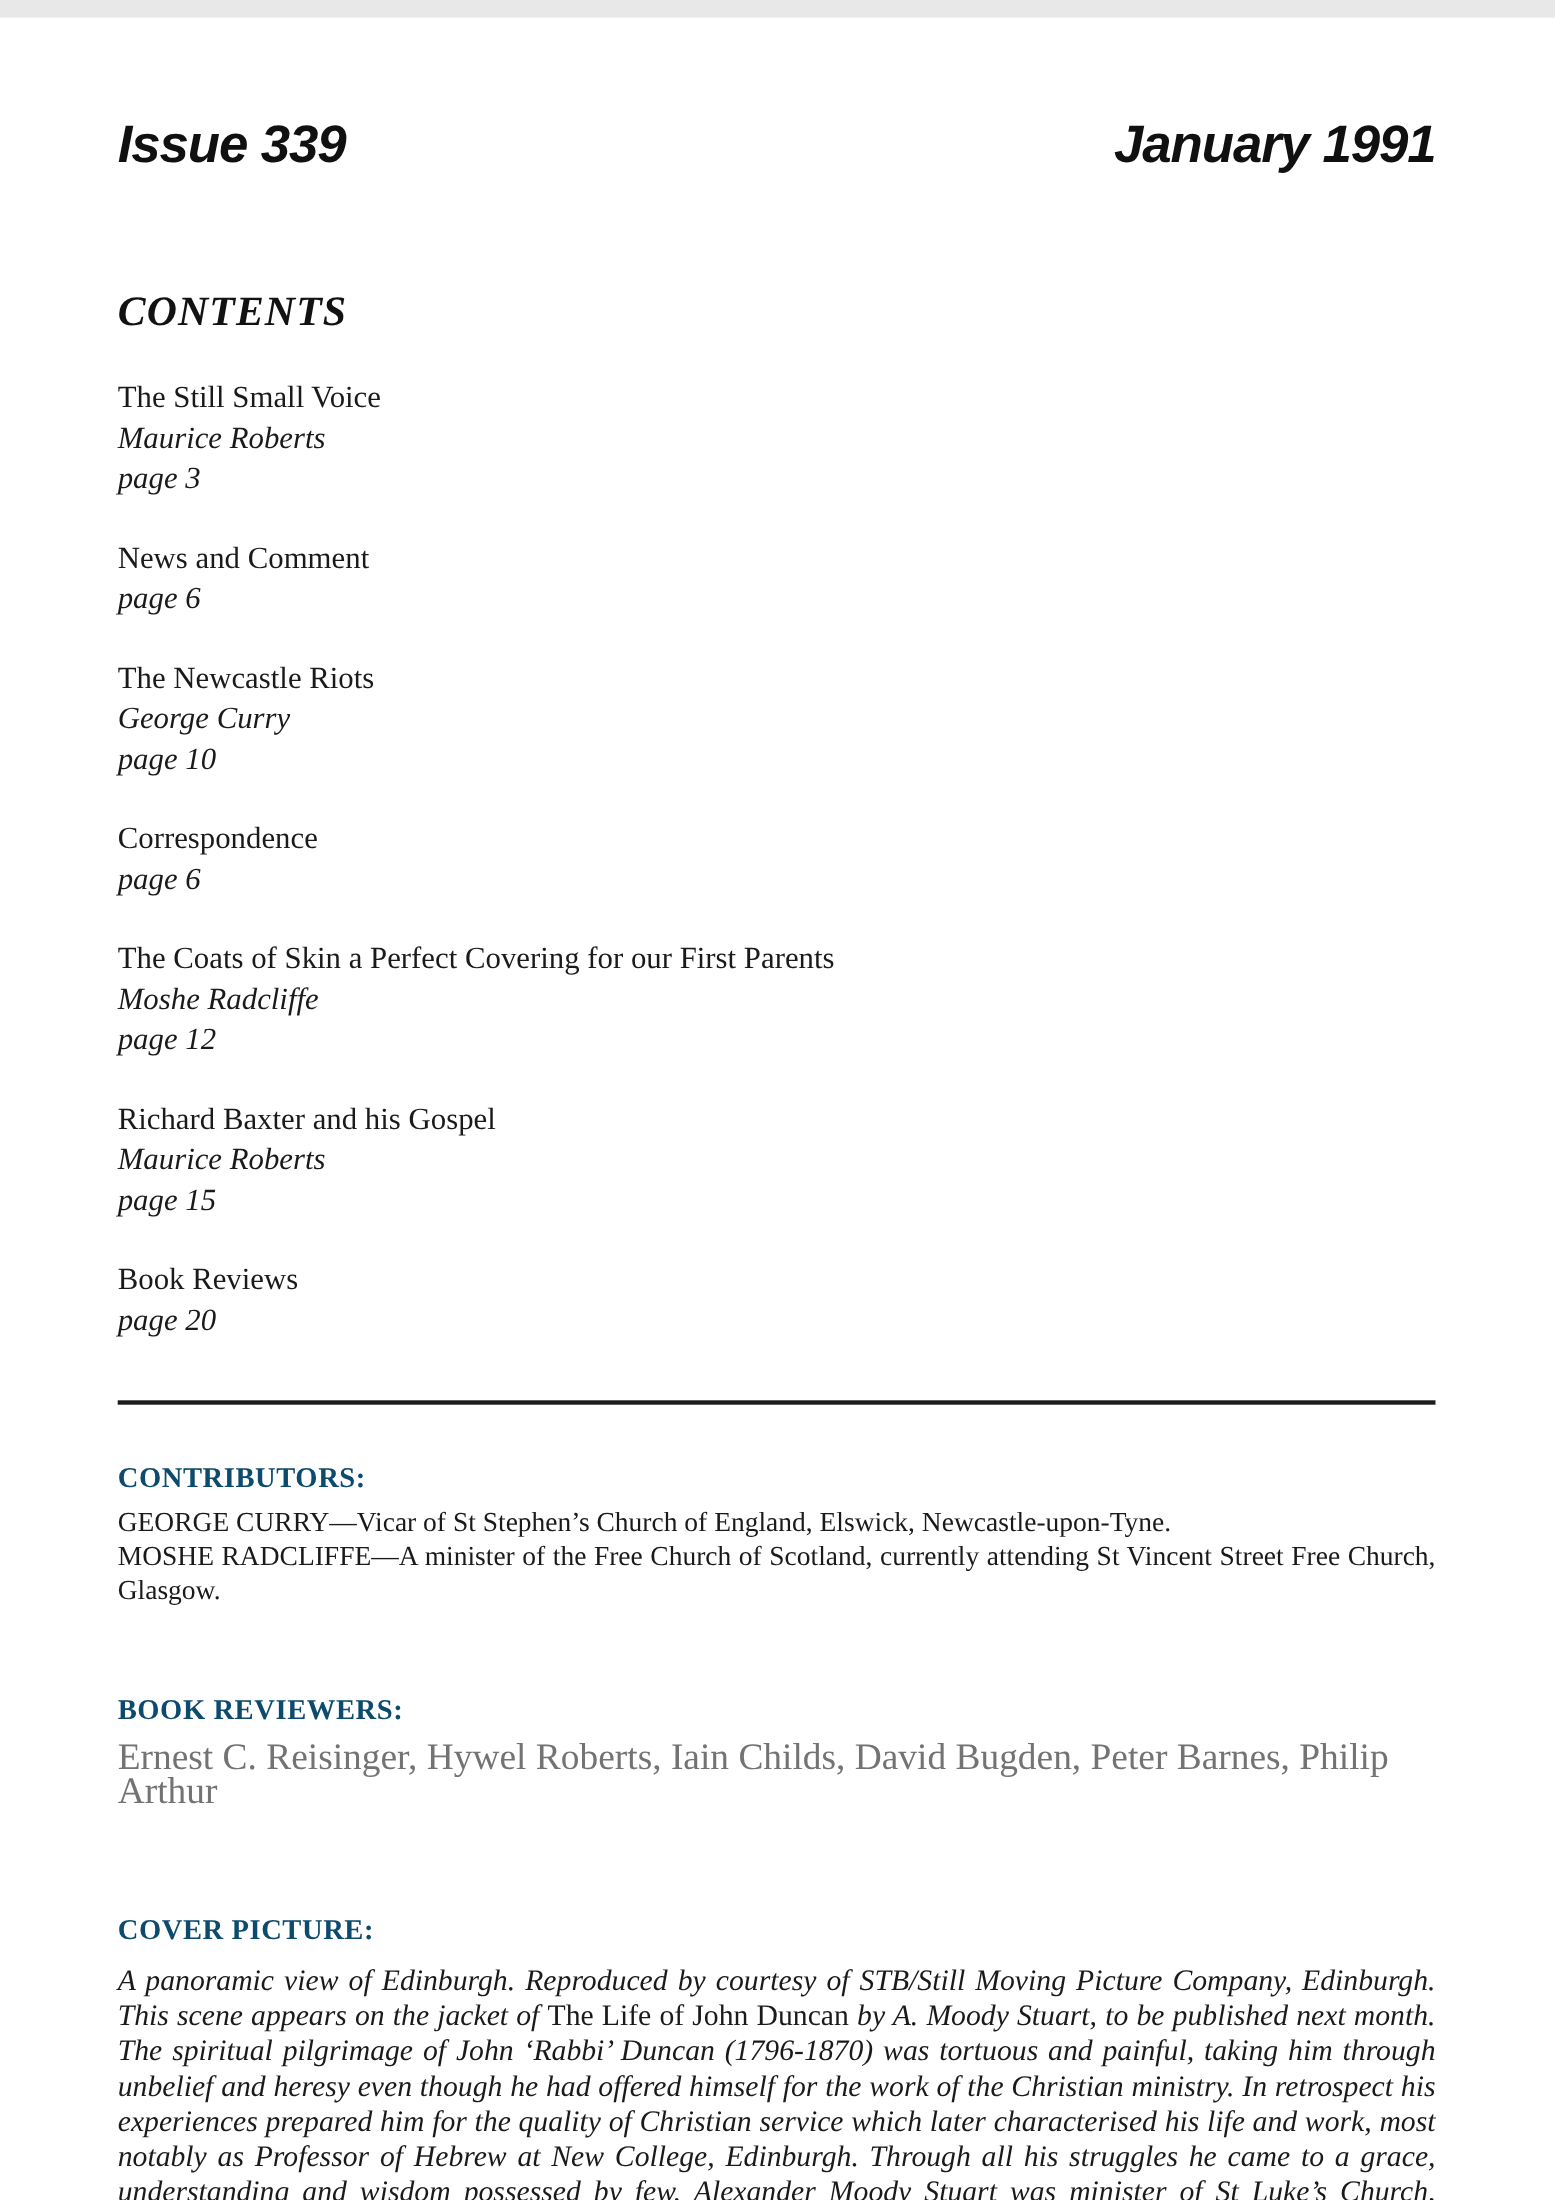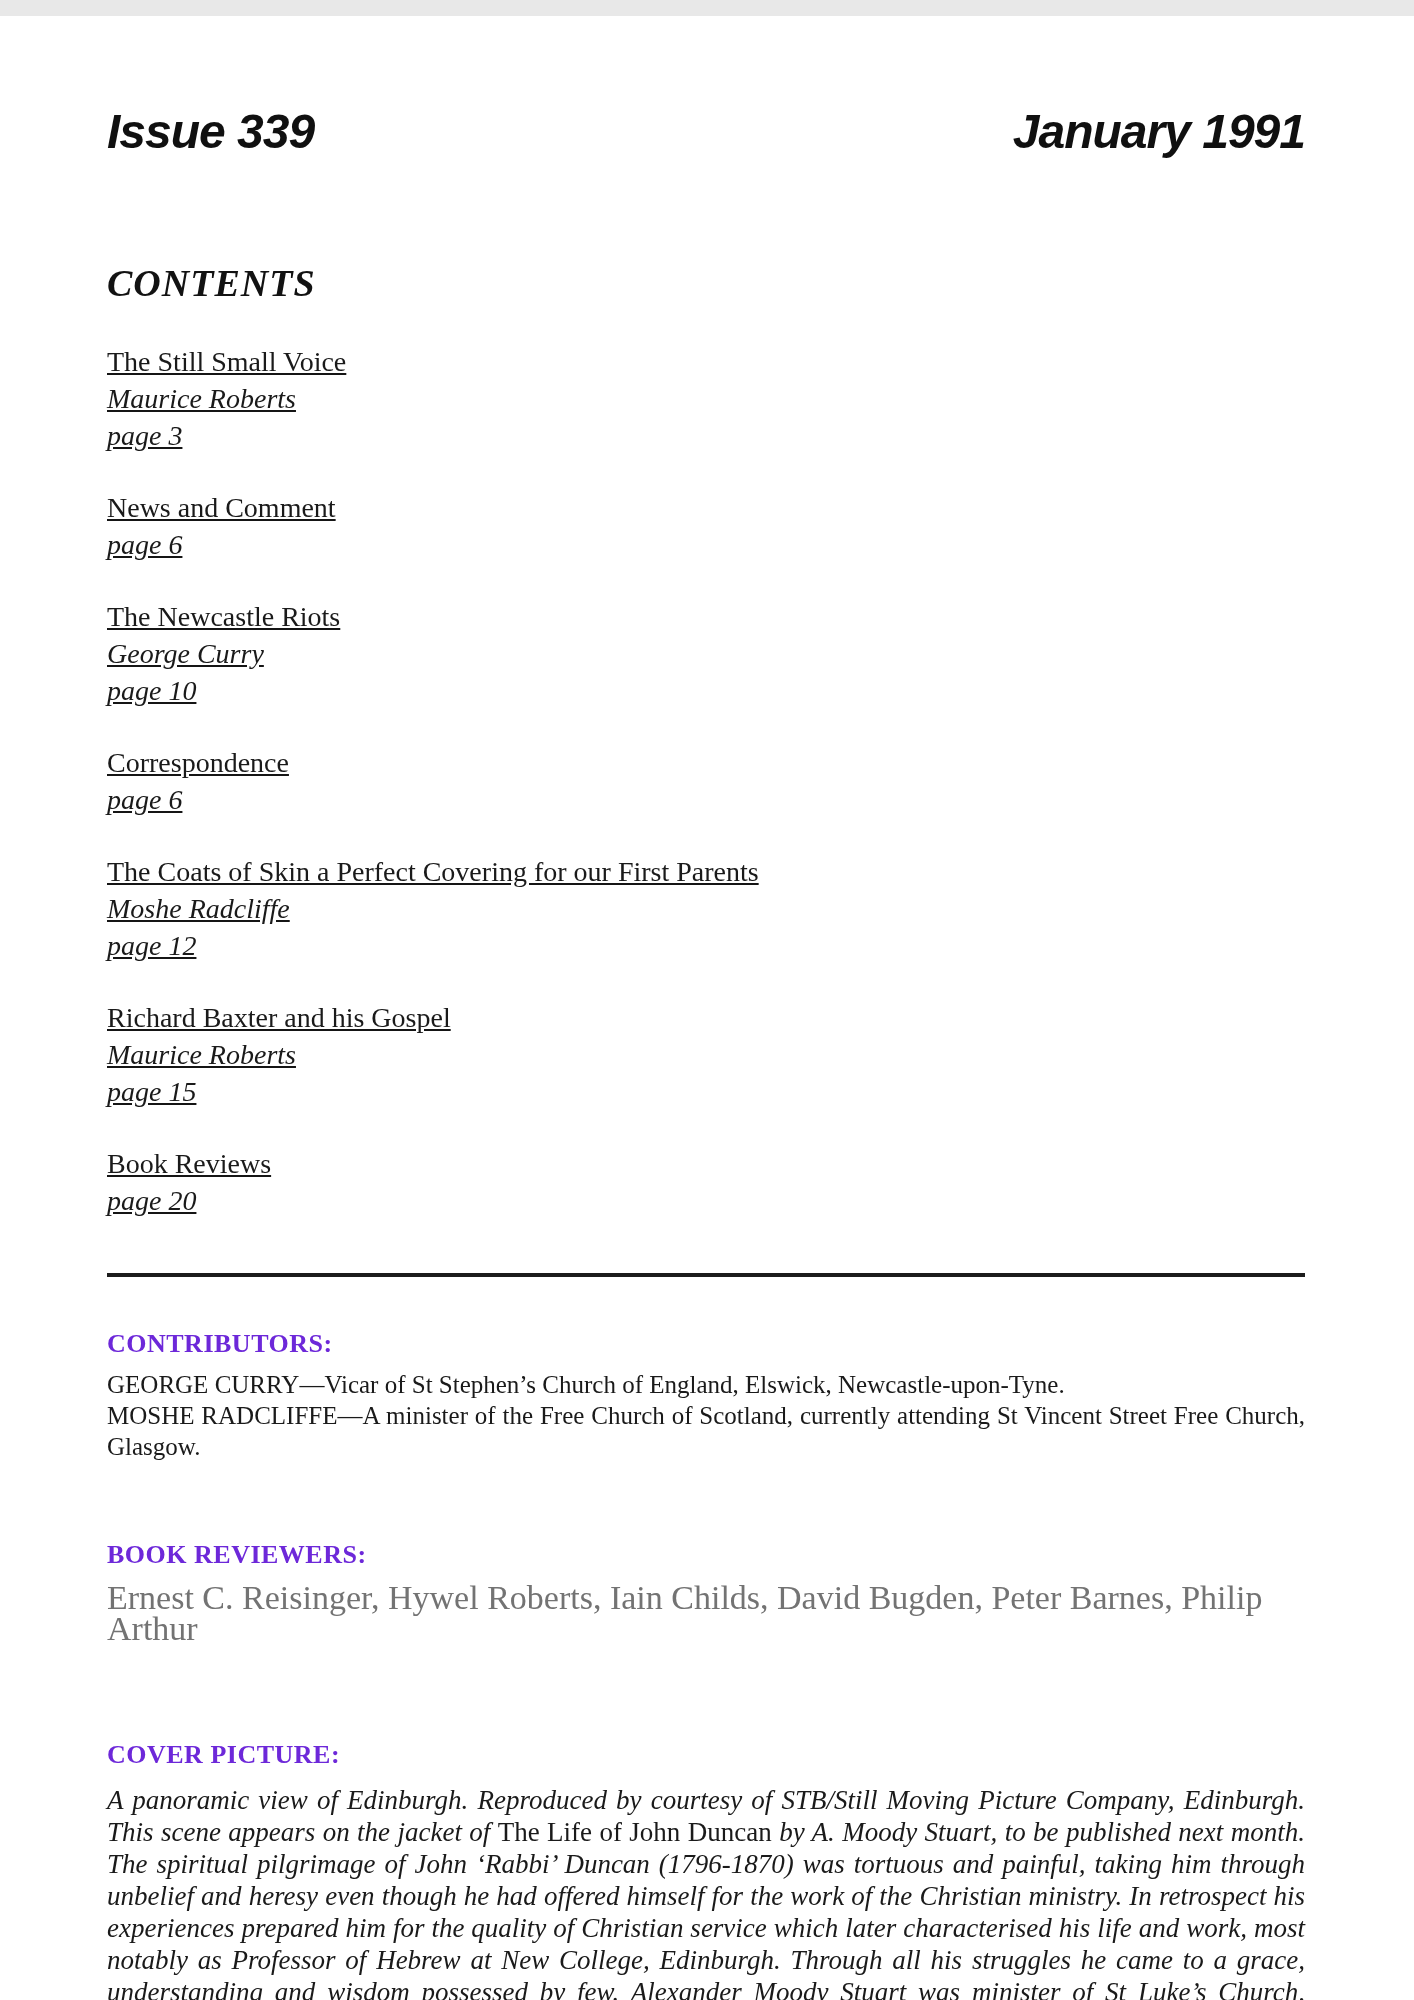--- a/index.html
+++ b/index.html
@@ -31,39 +31,39 @@
   
   .contents-heading {
     margin-top: 102px;
     font-size: 38px;
     font-weight: 700;
     letter-spacing: 1px;
     color: #121212;
     font-style: italic;
   }
   .toc { margin-top: 38px; }
-  .toc-entry { margin-bottom: 35px; text-decoration: underline; }
+  .toc-entry { margin-bottom: 35px; }
   .toc-entry > div {
     font-size: 28px;
     line-height: 37px;
     color: #1a1a1a;
   }
   .toc-author, .toc-page { font-style: italic; }
   
   .rule {
     margin-top: 54px;
     border: 0;
     border-top: 4px solid #1c1c1c;
     width: 100%;
   }
   
   .section-heading {
     font-size: 26px;
     font-weight: 700;
-    color: #6d28d9;
+    color: #0c4a6e;
     letter-spacing: 0.5px;
   }
   .contributors-heading { margin-top: 52px; }
   .contributors-lines { margin-top: 10px; }
   .contributors-lines p {
     margin: 0;
     font-size: 25px;
     line-height: 31px;
     text-align: justify;
     color: #1a1a1a;

